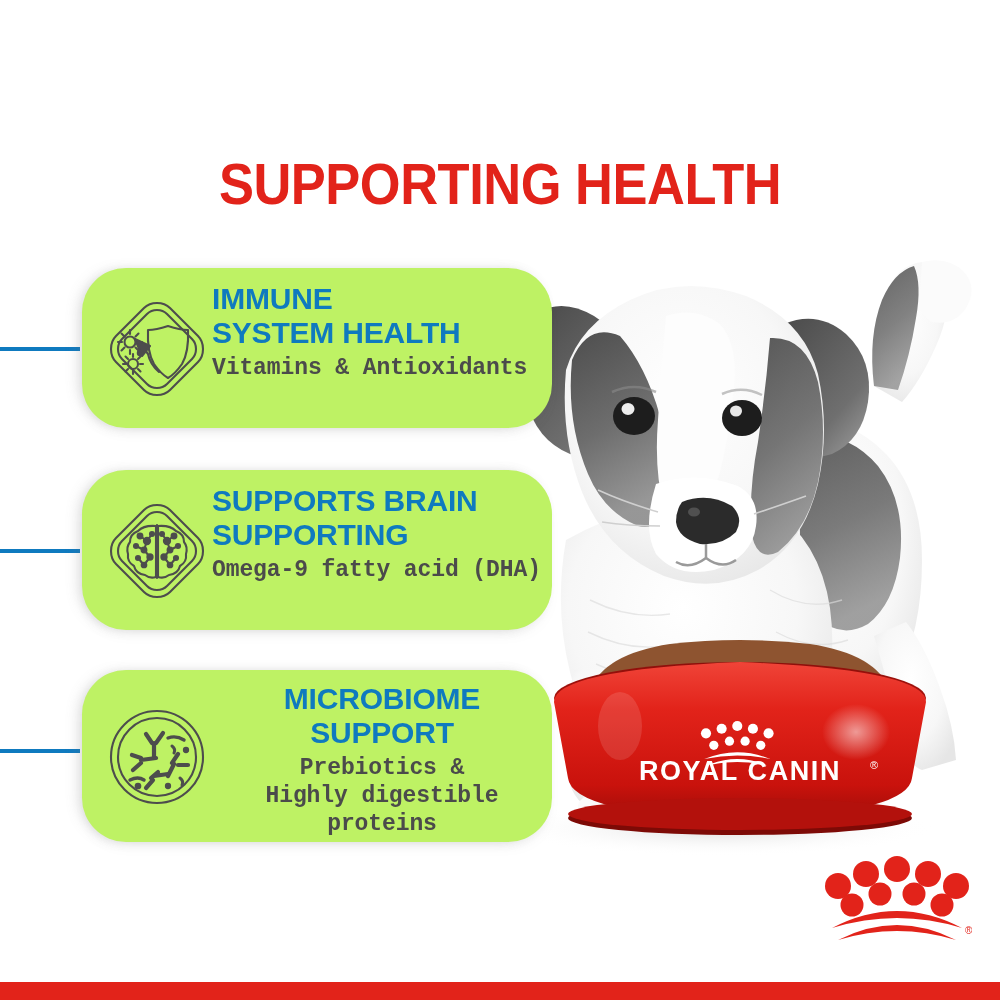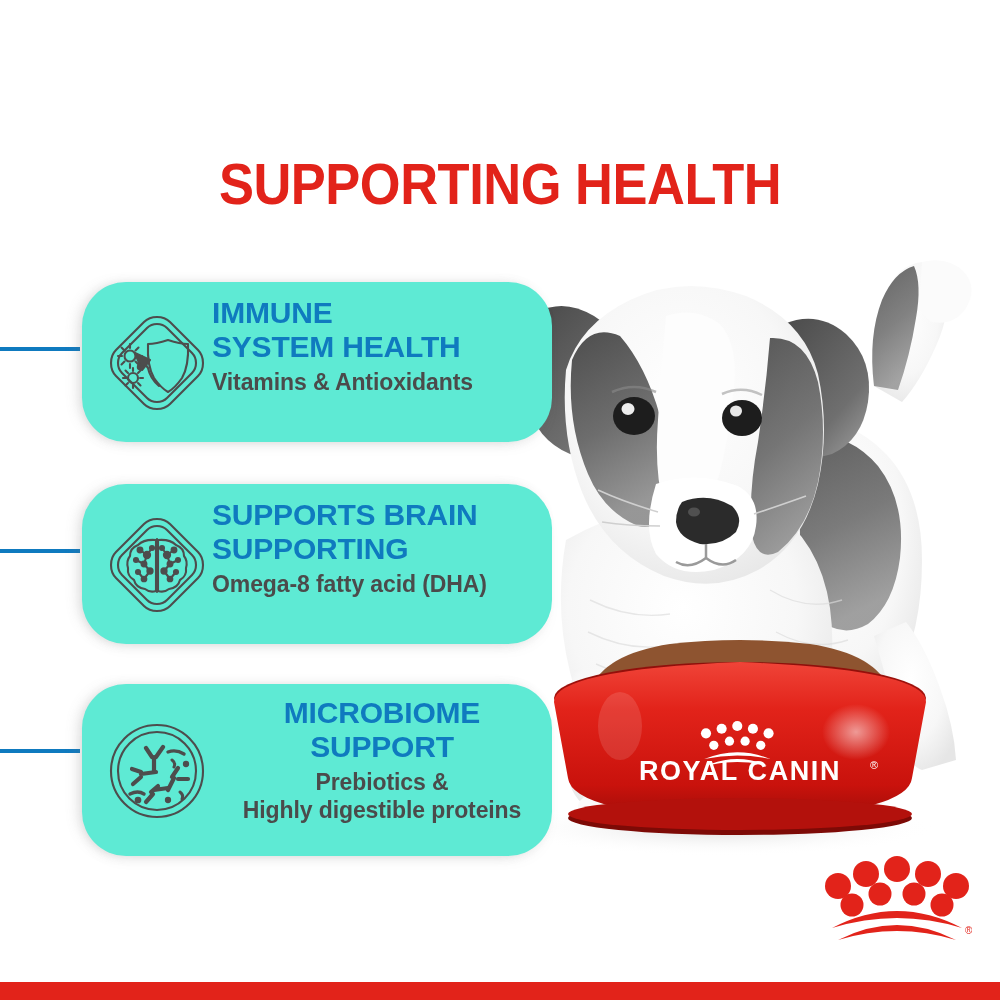--- a/index.html
+++ b/index.html
@@ -63,24 +63,24 @@
     left: 0;
     top: 81px;
     width: 80px;
     height: 4px;
     background: #0f7abf;
   }
 
   .card {
     position: absolute;
     left: 82px;
-    top: 16px;
+    top: 2px;
     width: 470px;
     height: 160px;
-    background: #5eead4;
+    background: #bef264;
     border-radius: 44px;
     box-shadow: -7px 0 13px -4px rgba(120,120,120,0.26),
                  0 8px 14px -8px rgba(120,120,120,0.22),
                  0 -6px 12px -9px rgba(120,120,120,0.18);
   }
   .feature.f2 .card { height: 172px; text-align: center; }
 
   .icon-wrap {
     position: absolute;
     left: 20px;
@@ -104,21 +104,21 @@
     font-family: "Liberation Sans Narrow", "Liberation Sans", sans-serif;
     font-weight: 700;
     font-size: 30px;
     line-height: 34px;
     letter-spacing: -0.2px;
     white-space: pre-line;
     margin: 0;
   }
   .f-sub {
     color: #4b4b4b;
-    font-family: Liberation Sans, sans-serif;
+    font-family: Liberation Mono, monospace;
     font-weight: 700;
     font-size: 23px;
     line-height: 28px;
     letter-spacing: -0.1px;
     white-space: pre-line;
     margin: 4px 0 0 0;
   }
 
   
   .brand-logo {
@@ -382,21 +382,21 @@
             <circle cx="76" cy="50" r="2" fill="#4d4d4d"></circle>
             <circle cx="74" cy="62" r="2" fill="#4d4d4d"></circle>
             <circle cx="68" cy="69" r="2.3" fill="#4d4d4d"></circle>
             <circle cx="60" cy="38" r="2" fill="#4d4d4d"></circle>
           </g>
         </svg>
       </div>
       <div class="txt">
         <p class="f-title">SUPPORTS BRAIN
 SUPPORTING</p>
-        <p class="f-sub">Omega-8 fatty acid (DHA)</p>
+        <p class="f-sub">Omega-9 fatty acid (DHA)</p>
       </div>
     </div>
   </div>
 
   <div class="feature f2">
     <div class="connector"></div>
     <div class="card">
       <div class="icon-wrap">
         <svg viewBox="0 0 110 110" aria-hidden="true">
           <g fill="none" stroke="#4d4d4d" stroke-width="2.1" stroke-linecap="round" stroke-linejoin="round">

